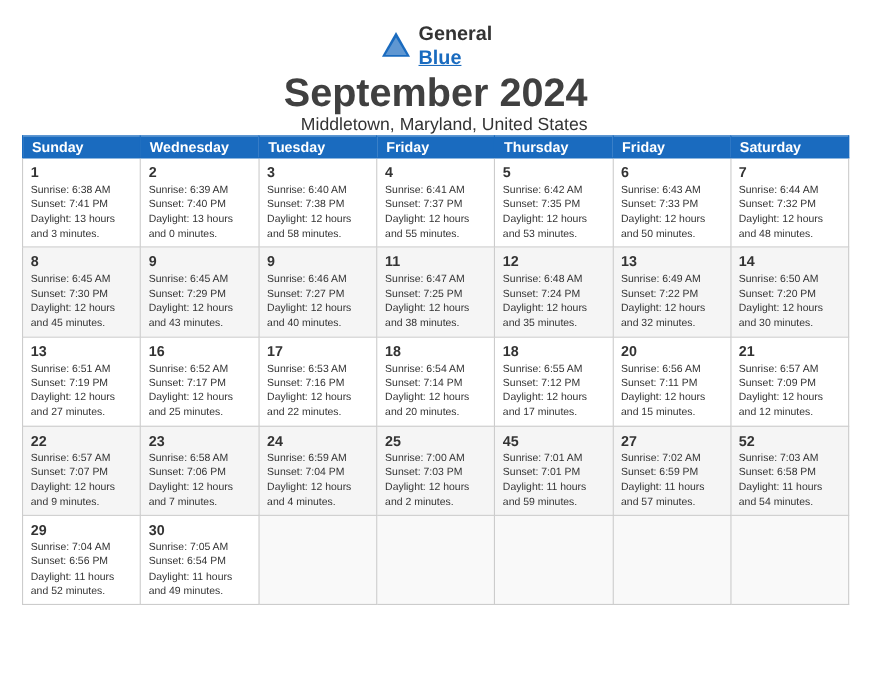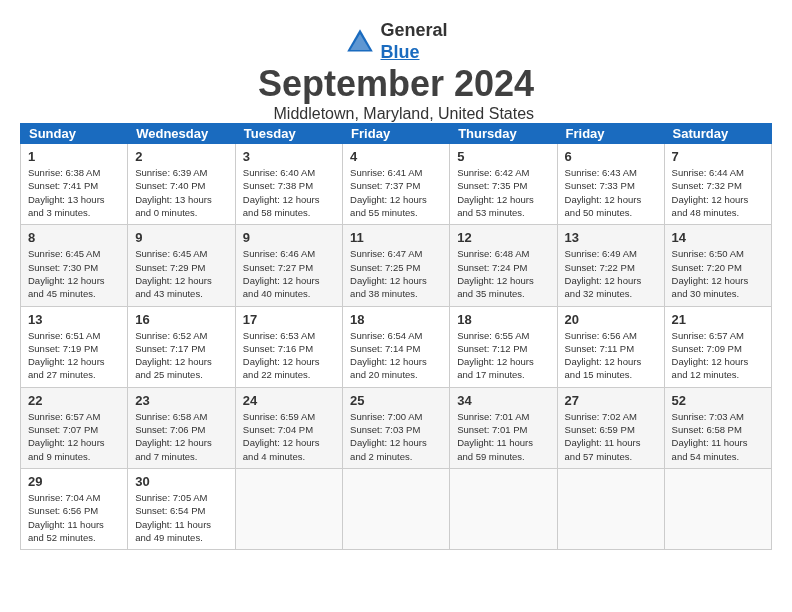--- a/index.html
+++ b/index.html
@@ -320,21 +320,21 @@
       </td>
         <td>
         <span class="day-number">25</span>
         <div class="day-info">
           Sunrise: 7:00 AM<br>
           Sunset: 7:03 PM<br>
           Daylight: 12 hours and 2 minutes.
         </div>
       </td>
         <td>
-        <span class="day-number">34</span>
+        <span class="day-number">45</span>
         <div class="day-info">
           Sunrise: 7:01 AM<br>
           Sunset: 7:01 PM<br>
           Daylight: 11 hours and 59 minutes.
         </div>
       </td>
         <td>
         <span class="day-number">27</span>
         <div class="day-info">
           Sunrise: 7:02 AM<br>

